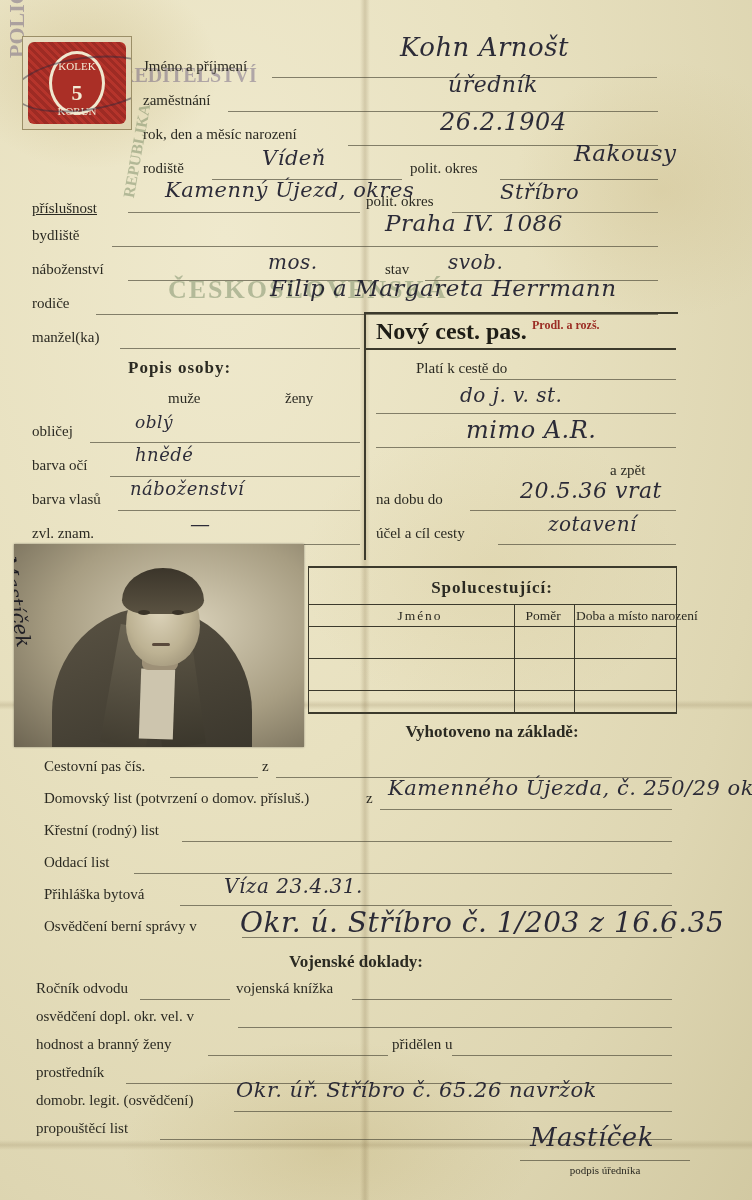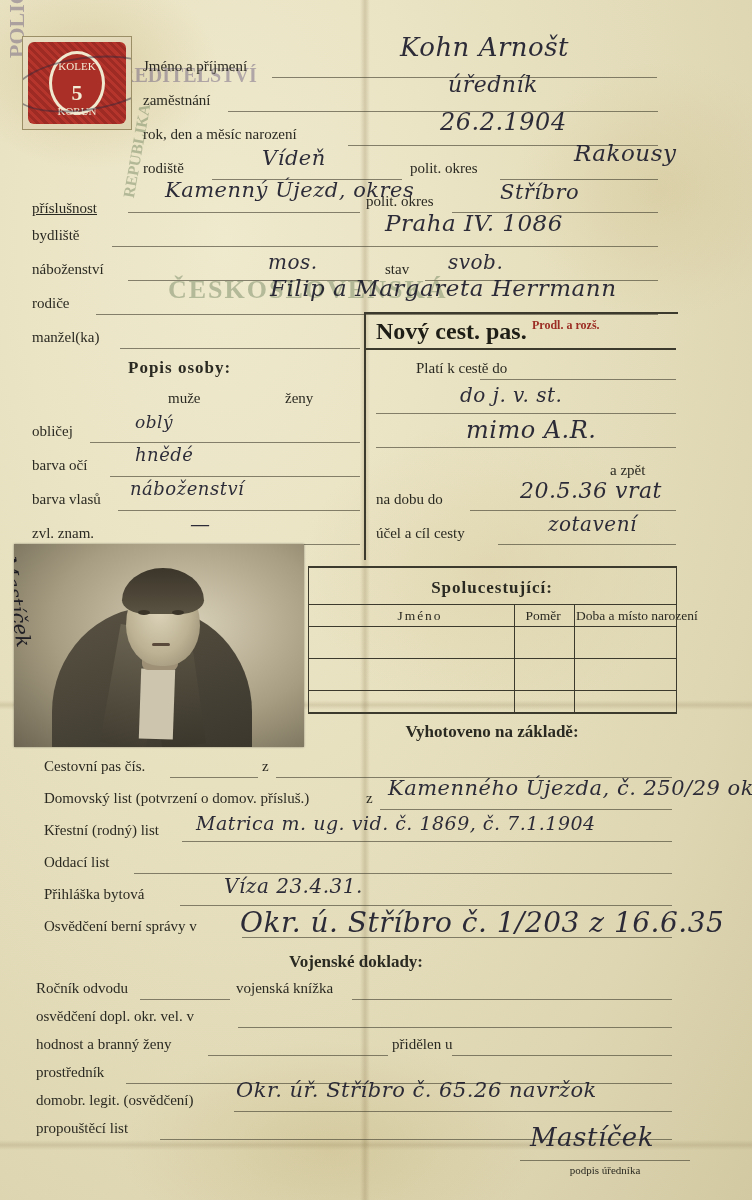--- a/index.html
+++ b/index.html
@@ -359,21 +359,20 @@
   <div class="lbl md" style="left:262px; top:758px;">z</div>
   <div class="rule" style="left:276px; top:777px; width:396px;"></div>
 
   <div class="lbl md" style="left:44px; top:790px;">Domovský list (potvrzení o domov. přísluš.)</div>
   <div class="lbl md" style="left:366px; top:790px;">z</div>
   <div class="rule" style="left:380px; top:809px; width:292px;"></div>
   <div class="hand" style="left:388px; top:776px; font-size:21px;">Kamenného Újezda, č. 250/29 okr.</div>
 
   <div class="lbl md" style="left:44px; top:822px;">Křestní (rodný) list</div>
   <div class="rule" style="left:182px; top:841px; width:490px;"></div>
-  <div class="hand" style="left:196px; top:812px; font-size:19px;">Matrica m. ug. vid. č. 1869, č. 7.1.1904</div>
 
   <div class="lbl md" style="left:44px; top:854px;">Oddací list</div>
   <div class="rule" style="left:134px; top:873px; width:538px;"></div>
 
   <div class="lbl md" style="left:44px; top:886px;">Přihláška bytová</div>
   <div class="rule" style="left:180px; top:905px; width:492px;"></div>
   <div class="hand" style="left:224px; top:874px; font-size:20px;">Víza 23.4.31.</div>
 
   <div class="lbl md" style="left:44px; top:918px;">Osvědčení berní správy v</div>
   <div class="rule" style="left:242px; top:937px; width:430px;"></div>

